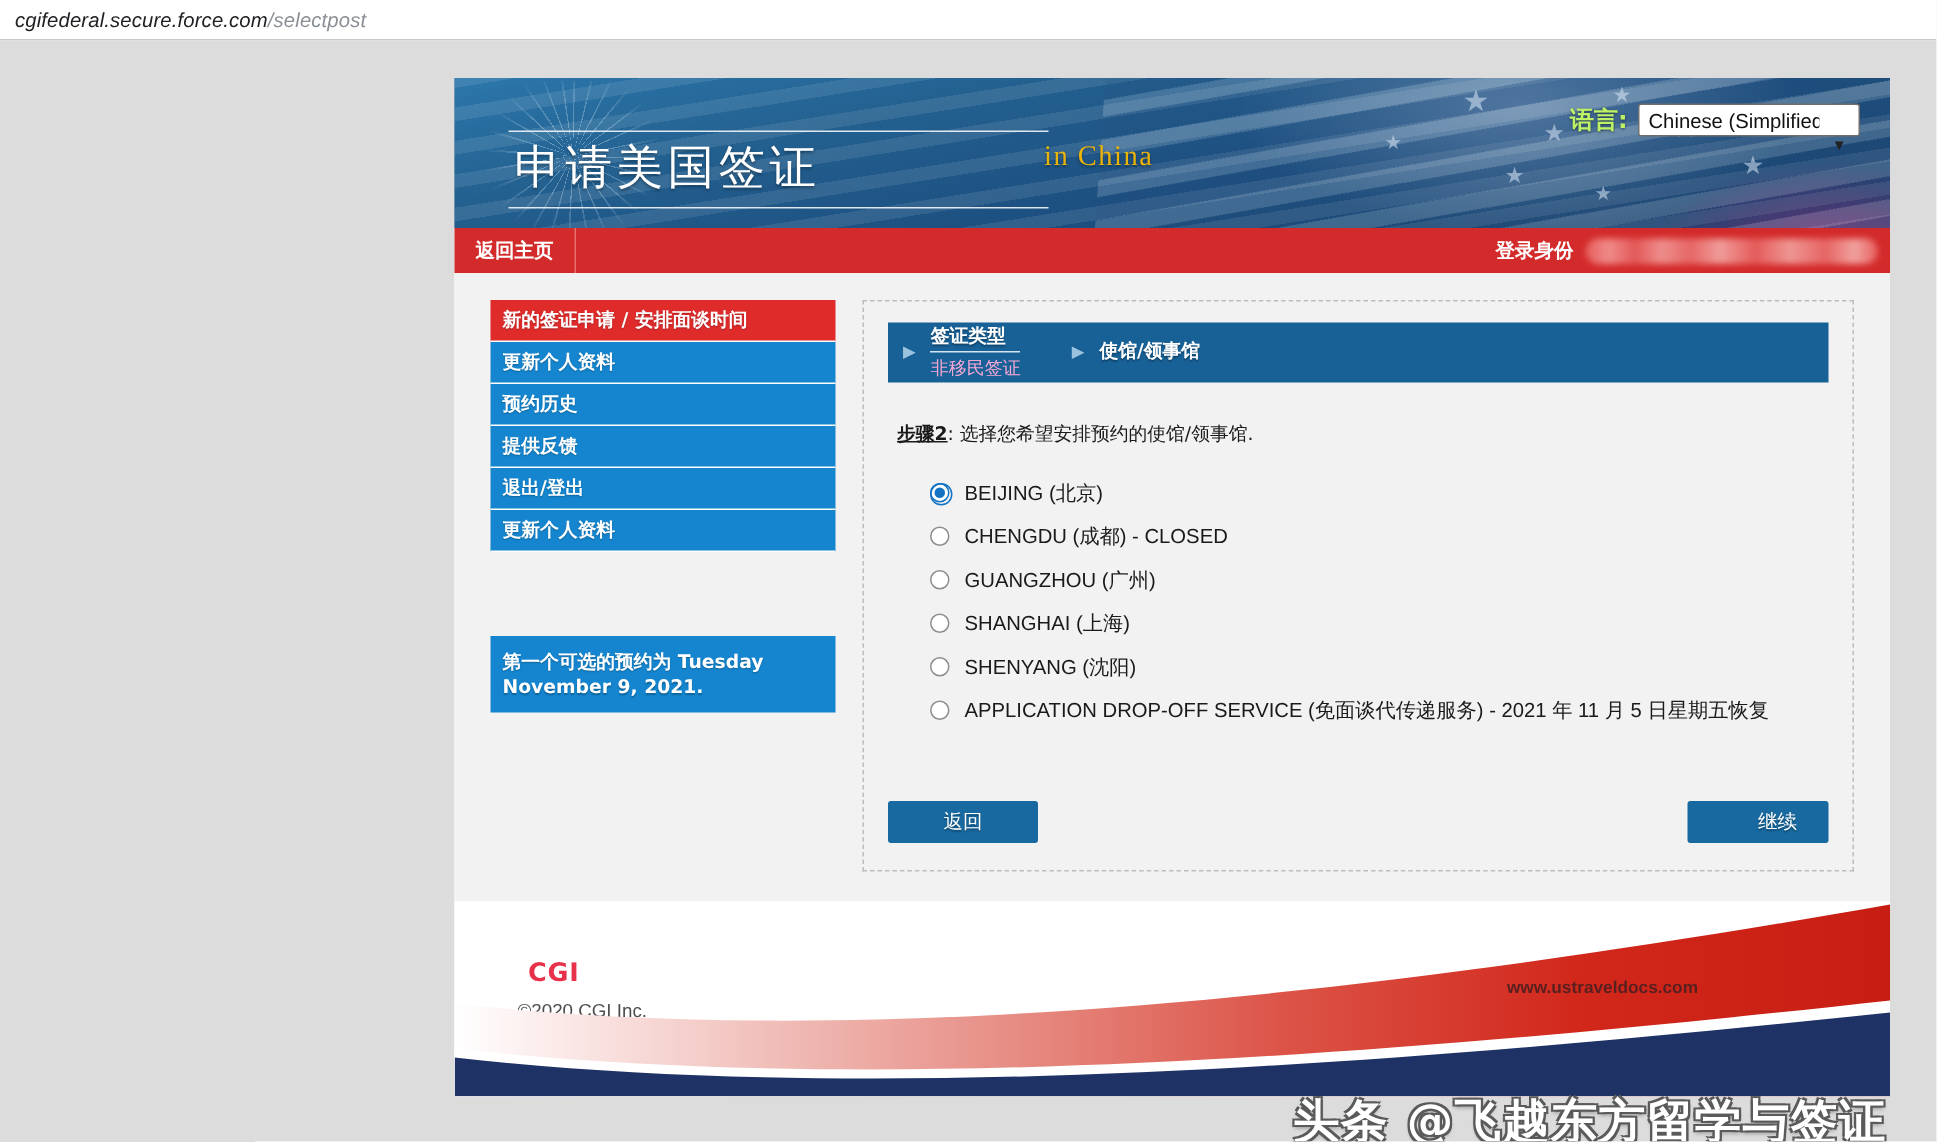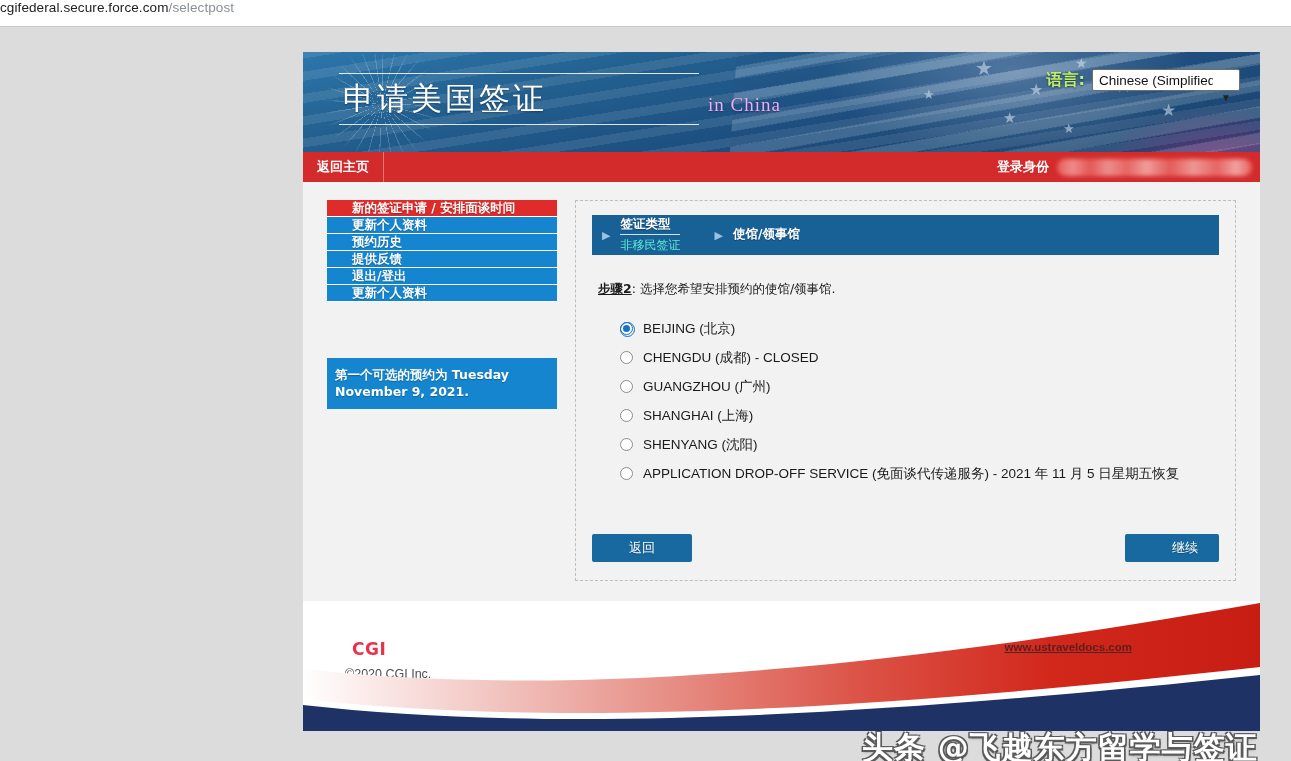--- a/index.html
+++ b/index.html
@@ -10,23 +10,26 @@
     font-family: "Liberation Sans", sans-serif;
     overflow: hidden;
   }
 
   
   #urlbar {
     height: 27px;
     background: #ffffff;
     border-bottom: 1px solid #c9c9c9;
     display: flex;
+    align-items: center;
+    padding-left: 10px;
     font-size: 13.5px;
     color: #202124;
     letter-spacing: .1px;
+    font-style: italic;
   }
   #urlbar .url-path { color: #8a8f95; }
 
   
   #viewport {
     position: relative;
     width: 1291px;
     height: 734px;
     background: #dcdcdc;
     overflow: hidden;
@@ -84,39 +87,39 @@
     width: 130px; height: 100px;
     background:
       repeating-conic-gradient(from 0deg at 50% 50%,
         rgba(210,232,248,.40) 0deg, rgba(210,232,248,.40) 1.6deg,
         rgba(210,232,248,0) 1.6deg, rgba(210,232,248,0) 13deg);
     -webkit-mask-image: radial-gradient(circle at 50% 50%, #000 18%, rgba(0,0,0,.55) 48%, rgba(0,0,0,0) 72%);
     mask-image: radial-gradient(circle at 50% 50%, #000 18%, rgba(0,0,0,.55) 48%, rgba(0,0,0,0) 72%);
   }
   #banner-title-wrap {
     position: absolute;
-    left: 36px; top: 21px;
+    left: 36px; top: 35px;
     width: 360px;
   }
   #banner-title {
     color: #ffffff;
     font-family: "DejaVu Sans", sans-serif;
     font-size: 31px;
     font-weight: 400;
     letter-spacing: 3px;
     line-height: 44px;
     border-top: 1px solid rgba(255,255,255,.85);
     border-bottom: 1px solid rgba(255,255,255,.85);
     padding: 2px 0 4px 4px;
     text-shadow: 0 1px 2px rgba(0,0,0,.35);
   }
   #banner-sub {
     position: absolute;
-    left: 405px; top: 42px;
-    color: #f0abfc;
+    left: 393px; top: 42px;
+    color: #eab308;
     font-family: "Liberation Serif", serif;
     font-size: 19px;
     letter-spacing: 1px;
     text-shadow: 0 1px 2px rgba(0,0,0,.4);
   }
   #lang-wrap {
     position: absolute;
     right: 20px; top: 17px;
     display: flex; align-items: center; gap: 7px;
   }
@@ -192,23 +195,23 @@
     background: #f2f2f2;
     padding: 18px 24px 20px 24px;
     display: flex;
     gap: 18px;
     min-height: 385px;
   }
 
   
   #sidebar { width: 230px; flex: 0 0 230px; }
   .menu-item {
-    height: 17px;
+    height: 28px;
     display: flex; align-items: center;
-    padding-left: 25px;
+    padding-left: 8px;
     color: #ffffff;
     font-family: "DejaVu Sans", sans-serif;
     font-size: 12.5px;
     font-weight: bold;
     background: #1485ce;
     border-bottom: 1px solid #ffffff;
     cursor: pointer;
     white-space: nowrap;
     text-shadow: 0 1px 1px rgba(0,0,0,.25);
   }
@@ -255,21 +258,21 @@
   }
   .step-title {
     color: #ffffff;
     font-size: 12.5px;
     font-weight: bold;
     border-bottom: 1px solid #d3e3ef;
     padding-bottom: 1px;
     text-shadow: 0 1px 1px rgba(0,0,0,.3);
   }
   .step-sub {
-    color: #5eead4;
+    color: #f9a8d4;
     font-size: 12px;
     padding-top: 2px;
     font-family: Liberation Serif, serif;
   }
   .step.plain .step-title { border-bottom: none; }
 
   #step-instruction {
     margin: 26px 0 16px 6px;
     font-family: "DejaVu Sans", sans-serif;
     font-size: 12.5px;
@@ -359,27 +362,26 @@
   }
   #copyright {
     position: absolute;
     left: 42px; top: 66px;
     color: #4d4d4d;
     font-family: "Liberation Sans", sans-serif;
     font-size: 12.5px;
   }
   #footer-url {
     position: absolute;
-    right: 128px; top: 40px;
+    right: 128px; top: 52px;
     color: #5a2020;
     font-family: "Liberation Sans", sans-serif;
     font-size: 11.5px;
     font-weight: bold;
     z-index: 4;
-    text-decoration: underline;
   }
   #wave-red, #wave-navy {
     position: absolute;
     left: 0; width: 100%;
     pointer-events: none;
   }
   #wave-red { top: 0; height: 130px; z-index: 2; }
   #wave-navy { top: 0; height: 130px; z-index: 3; }
 
   

